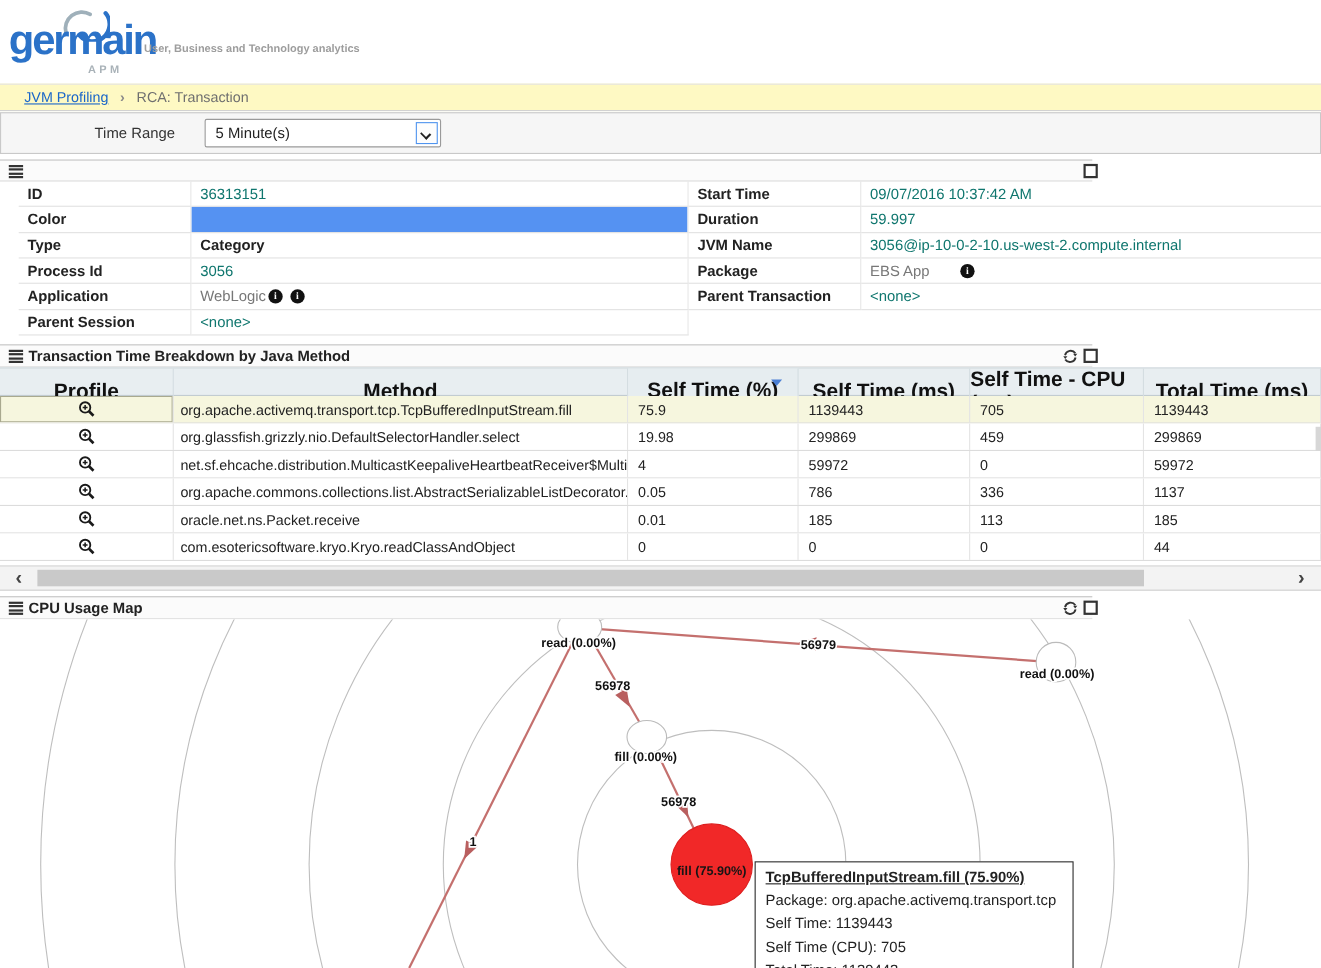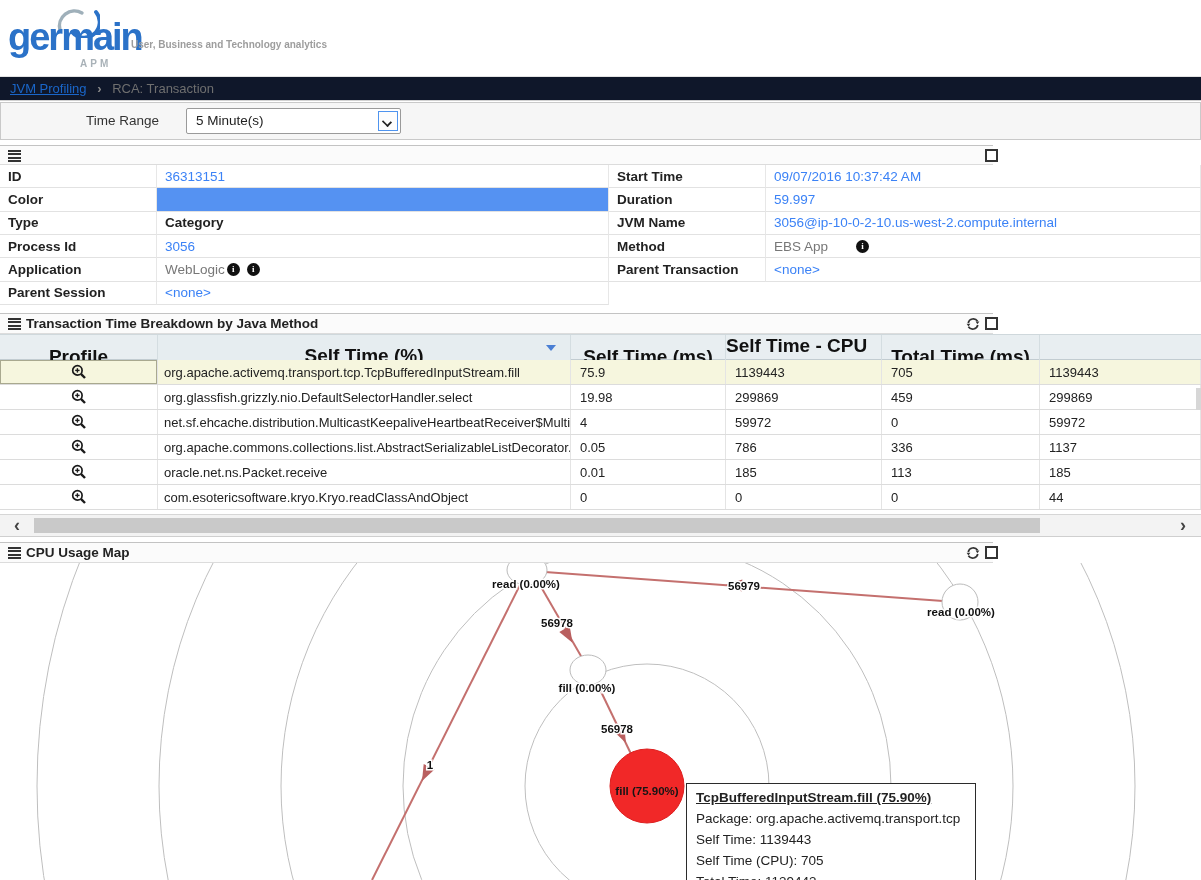--- a/index.html
+++ b/index.html
@@ -9,22 +9,22 @@
 
   
   .top-header { position:absolute; left:0; top:0; width:1201px; height:76px; background:#fff; }
   .logo-wrap { position:absolute; left:8px; top:8px; width:120px; height:62px; }
   .logo-text { position:absolute; left:0; top:8px; font-size:38px; font-weight:bold; color:#2b72c8; letter-spacing:-2px; }
   .logo-sub  { position:absolute; left:72px; top:50px; font-size:10px; font-weight:bold; color:#a9b2b8; letter-spacing:3px; }
   .logo-swoosh { position:absolute; left:48px; top:0; }
   .tagline { position:absolute; left:131px; top:39px; font-size:10px; font-weight:bold; color:#9d9d9d; }
 
   
-  .breadcrumb { position:absolute; left:0; top:76px; width:1201px; height:25px; background:#0f172a;
-                border-top:1px solid #e3e3e3; border-bottom:1px solid #d2d2d2; line-height:23px; padding-left:10px;
+  .breadcrumb { position:absolute; left:0; top:76px; width:1201px; height:25px; background:#fef9c3;
+                border-top:1px solid #e3e3e3; border-bottom:1px solid #d2d2d2; line-height:23px; padding-left:22px;
                 font-size:13px; }
   .crumb-link { color:#1a66c9; text-decoration:underline; cursor:pointer; }
   .crumb-sep  { color:#8a8a8a; font-size:13px; font-weight:bold; margin:0 7px; }
   .crumb-current { color:#6f6f6f; }
 
   
   .timebar { position:absolute; left:0; top:102px; width:1201px; height:38px; background:#f6f6f6;
              border:1px solid #c9c9c9; }
   .timebar-label { position:absolute; left:85px; top:0; height:36px; line-height:36px; font-size:13.5px; color:#333; }
   .tr-select { position:absolute; left:185px; top:5px; width:215px; height:26px; background:#fff;
@@ -39,27 +39,27 @@
   .section-bar { position:absolute; left:0; width:993px; background:#fbfbfb;
                  border-top:1px solid #c3c3c3; border-bottom:1px solid #dcdcdc; }
   .section-title { position:absolute; left:26px; top:2px; font-size:13.5px; font-weight:bold; color:#222; }
   .hamburger { position:absolute; left:8px; top:4px; width:13px; height:12px; cursor:pointer; }
   .hamburger div { height:2px; background:#333; margin-bottom:1.4px; }
   .bar-refresh { position:absolute; right:13px; top:3px; width:14px; height:14px; cursor:pointer; }
   .bar-cuticon { position:absolute; right:-5px; top:3px; width:13px; height:13px; border:2px solid #333;
                  background:#fff; }
 
   
-  .details-table { position:absolute; left:0; top:165px; width:1139px; height:140px;
+  .details-table { position:absolute; left:17px; top:165px; width:1139px; height:140px;
                    display:grid; grid-template-columns:157px 452px 157px 435px; grid-auto-rows:1fr;
                    font-size:13.5px; }
   .details-table > div { border-bottom:1px solid #e2e2e2; border-right:1px solid #e7e7e7;
                          padding-left:8px; display:flex; align-items:center; white-space:nowrap; overflow:hidden; }
   .d-label { font-weight:bold; color:#222; }
-  .d-value { color:#3b82f6; position:relative; }
+  .d-value { color:#0f766e; position:relative; }
   .d-value.muted { color:#999; }
   .d-value.appname { color:#777; }
   .colorbar { position:absolute; left:0; top:0; right:0; bottom:0; }
   .info-icon { display:inline-block; width:13px; height:13px; border-radius:50%; background:#111; color:#fff;
                font-size:9px; font-weight:bold; text-align:center; line-height:13px; margin-left:8px;
                font-family:"Liberation Serif", serif; cursor:pointer; }
 
   
   .bk-header { position:absolute; left:0; top:334px; width:1201px; height:26px; display:grid;
                grid-template-columns:158px 413px 155px 156px 158px 161px; background:#e8eef1;
@@ -160,21 +160,21 @@
     <div class="d-value">59.997</div>
 
     <div class="d-label">Type</div>
     <div class="d-label">Category</div>
 
     <div class="d-label">JVM Name</div>
     <div class="d-value">3056@ip-10-0-2-10.us-west-2.compute.internal</div>
     <div class="d-label">Process Id</div>
     <div class="d-value">3056</div>
 
-    <div class="d-label">Method</div>
+    <div class="d-label">Package</div>
     <div class="d-value appname">
       <span>EBS App</span>
       <span class="info-icon" style="margin-left:28px;">i</span>
     </div>
     <div class="d-label">Application</div>
     <div class="d-value appname">
       <span>WebLogic</span>
       <span class="info-icon" style="margin-left:2px;">i</span>
       <span class="info-icon" style="margin-left:7px;">i</span>
     </div>
@@ -197,20 +197,21 @@
       <path d="M11.6 4.2 A5.2 5.2 0 0 0 2.2 6.0" fill="none" stroke="#333" stroke-width="1.7"></path>
       <path d="M2.4 9.8 A5.2 5.2 0 0 0 11.8 8.0" fill="none" stroke="#333" stroke-width="1.7"></path>
       <polygon points="0.6,6.8 4.4,6.8 2.4,9.4" fill="#333"></polygon>
       <polygon points="9.6,7.2 13.4,7.2 11.6,4.6" fill="#333" transform="rotate(180 11.5 5.9)"></polygon>
     </svg>
     <div class="bar-cuticon"></div>
   </div>
 
   <div class="bk-header">
     <div>Profile</div>
+    <div>Method</div>
     <div class="sorted">
       <span>Self Time (%)</span>
       <span class="sort-tri"></span>
     </div>
     <div>Self Time (ms)</div>
     <div>Self Time - CPU (ms)</div>
     <div>Total Time (ms)</div>
   </div>
 
   <div class="bk-rows">

